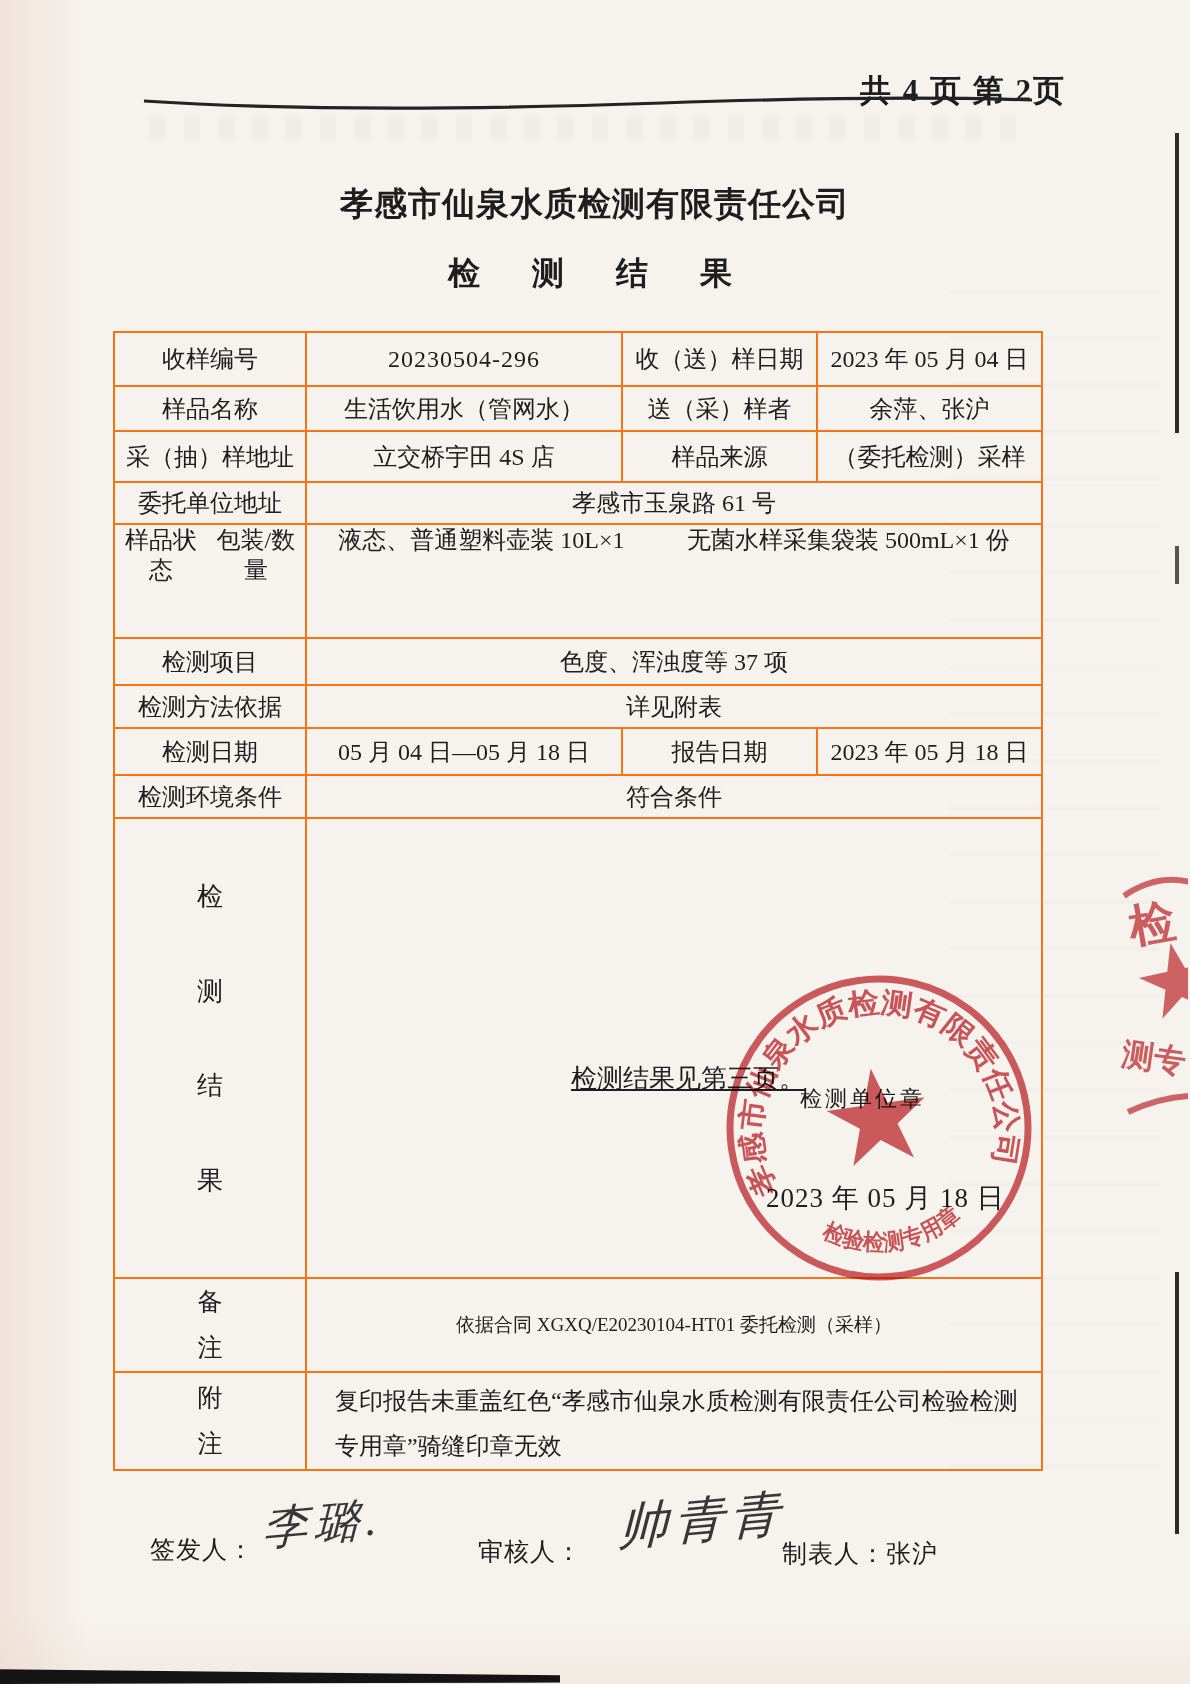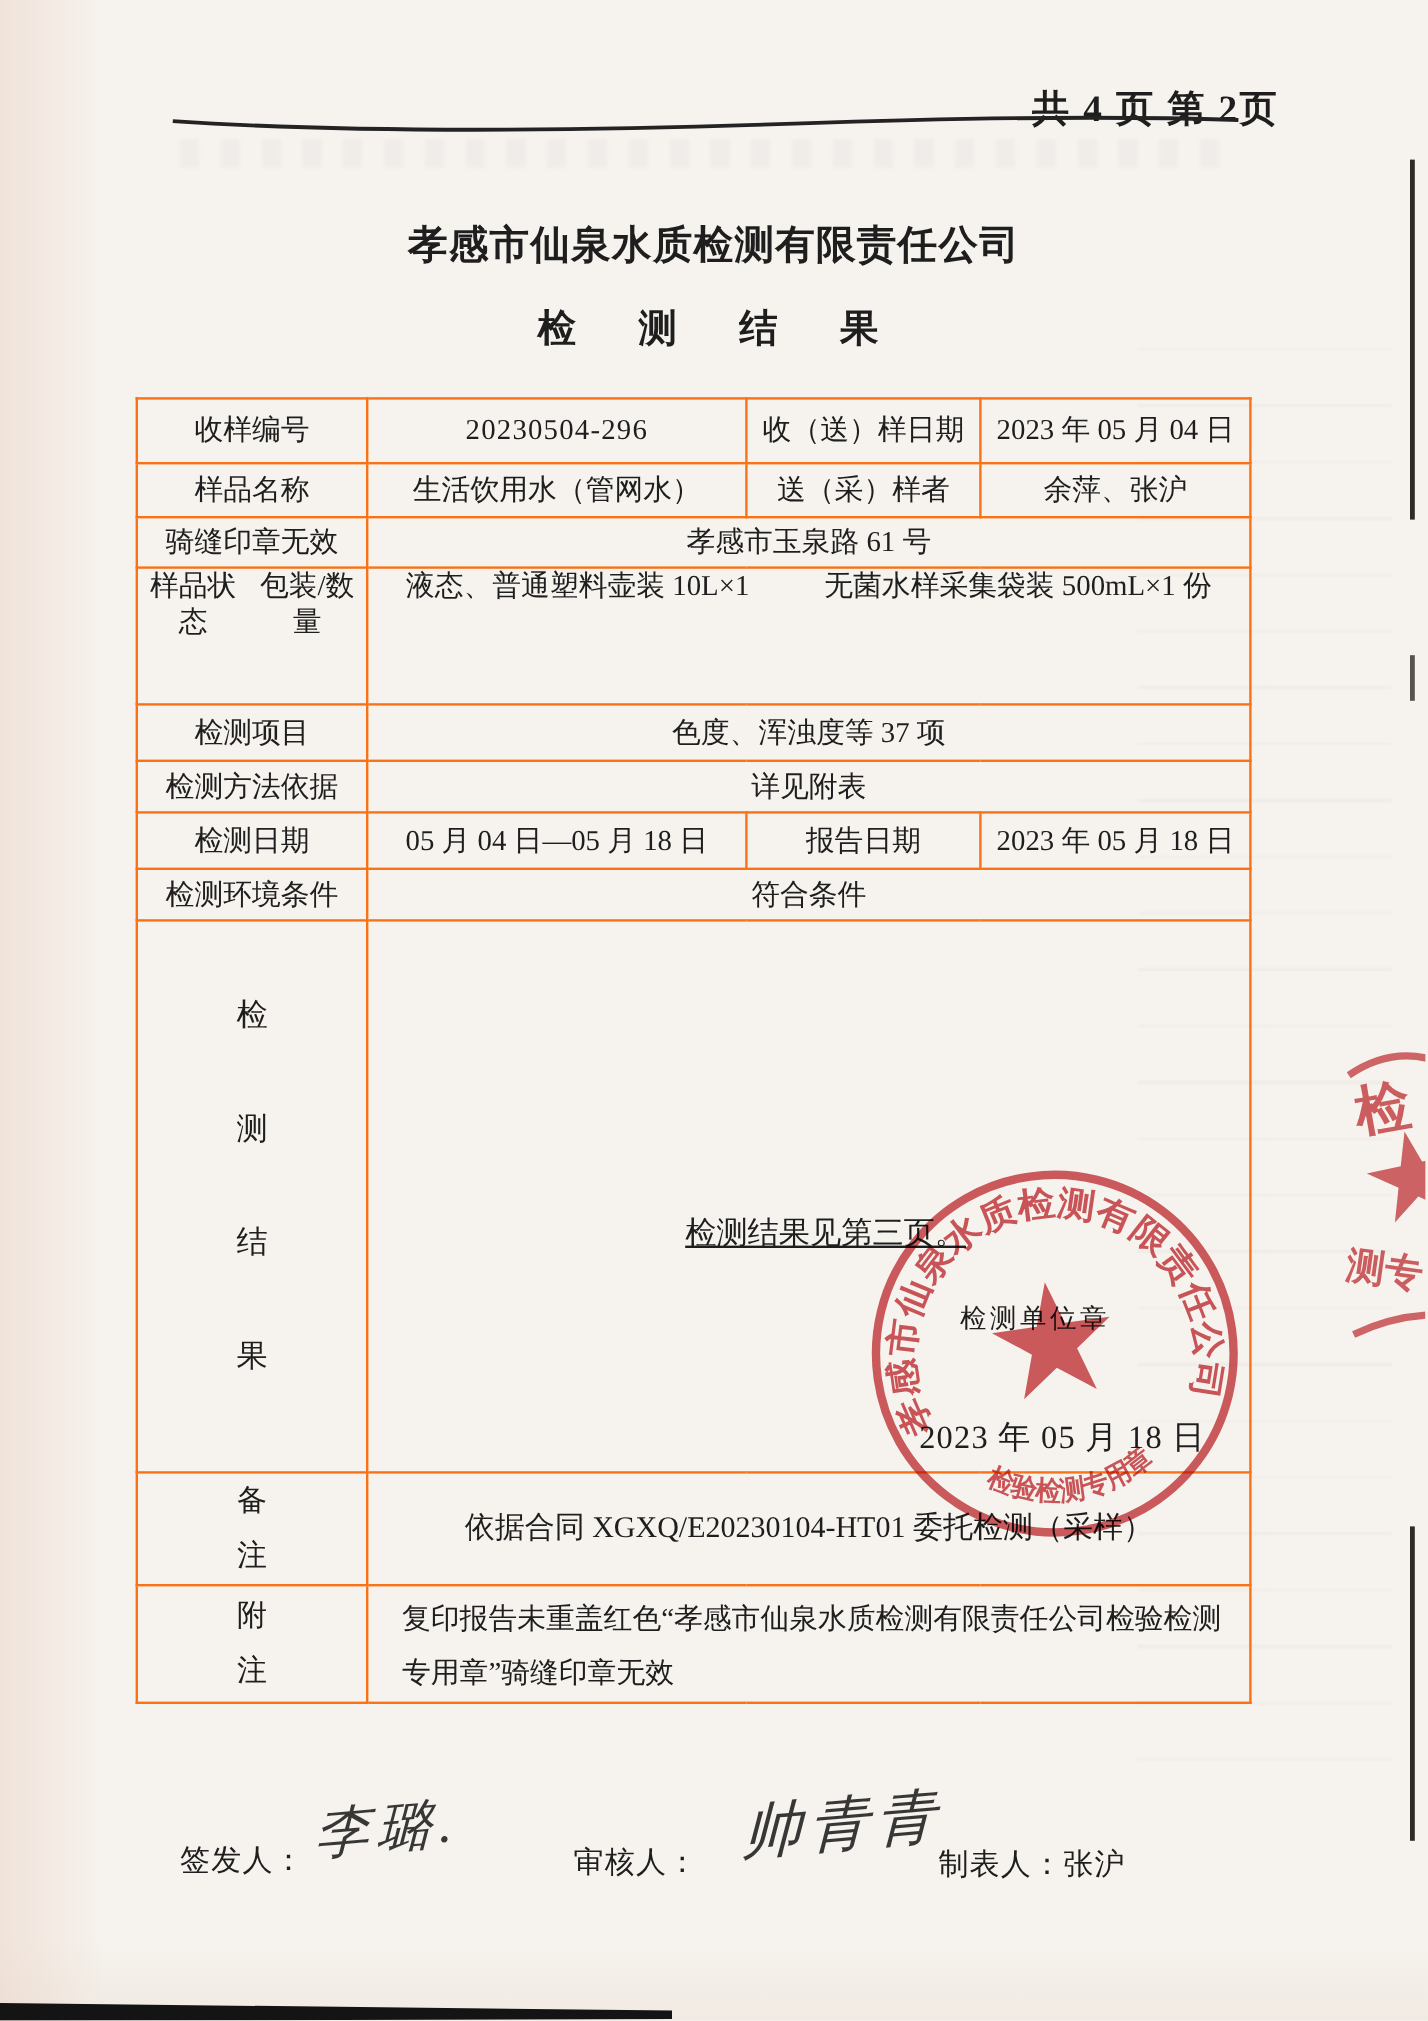--- a/index.html
+++ b/index.html
@@ -35,21 +35,21 @@
   .r6{height:47px}.r7{height:43px}.r8{height:47px}.r9{height:43px}
   .r10{height:460px}.r11{height:94px}.r12{height:86px}
   td.num{font-size:25px;letter-spacing:1px;}
   td.small{font-size:23px;}
   .stack2{display:flex;flex-direction:row;justify-content:space-around;height:112px;}
   .vstack-wrap{height:454px;display:flex;flex-direction:column;justify-content:space-between;
     align-items:center;box-sizing:border-box;padding:60px 0 78px;font-size:26px;}
   td.result-cell{vertical-align:top;text-align:left;}
   .result-note{padding:62px 0 0 28px;font-size:26px;text-decoration:underline;}
   td.left{text-align:left;}
-  .remark-text{font-size:25px;}
+  .remark-text{font-size:19px;}
   .note-lines{padding:6px 0 0 28px;font-size:24px;line-height:45px;text-align:left;}
   .label-stack{line-height:46px;font-size:25px;}
 
   .seal{position:absolute;left:703px;top:952px;width:352px;height:352px;
     transform:rotate(-8deg);mix-blend-mode:multiply;opacity:.92;}
   .seal-overlay-label{position:absolute;left:800px;top:1084px;font-size:22px;
     letter-spacing:3px;white-space:nowrap;}
   .seal-overlay-date{position:absolute;left:766px;top:1180px;font-size:27px;
     letter-spacing:1px;white-space:nowrap;}
   .edge-seal{position:absolute;left:1118px;top:858px;width:70px;height:272px;
@@ -99,22 +99,28 @@
     <td class="num">20230504-296</td>
     <td>收（送）样日期</td>
     <td class="small">2023 年 05 月 04 日</td>
   </tr>
   <tr class="r2">
     <td>样品名称</td>
     <td>生活饮用水（管网水）</td>
     <td>送（采）样者</td>
     <td>余萍、张沪</td>
   </tr>
+  <tr class="r3">
+    <td>采（抽）样地址</td>
+    <td>立交桥宇田 4S 店</td>
+    <td>样品来源</td>
+    <td class="small">（委托检测）采样</td>
+  </tr>
   <tr class="r4">
-    <td>骑缝印章无效</td>
+    <td>委托单位地址</td>
     <td colspan="3">孝感市玉泉路 61 号</td>
   </tr>
   <tr class="r5">
     <td>
       <div class="stack2">
         <div>样品状态</div>
         <div>包装/数量</div>
       </div>
     </td>
     <td colspan="3">

